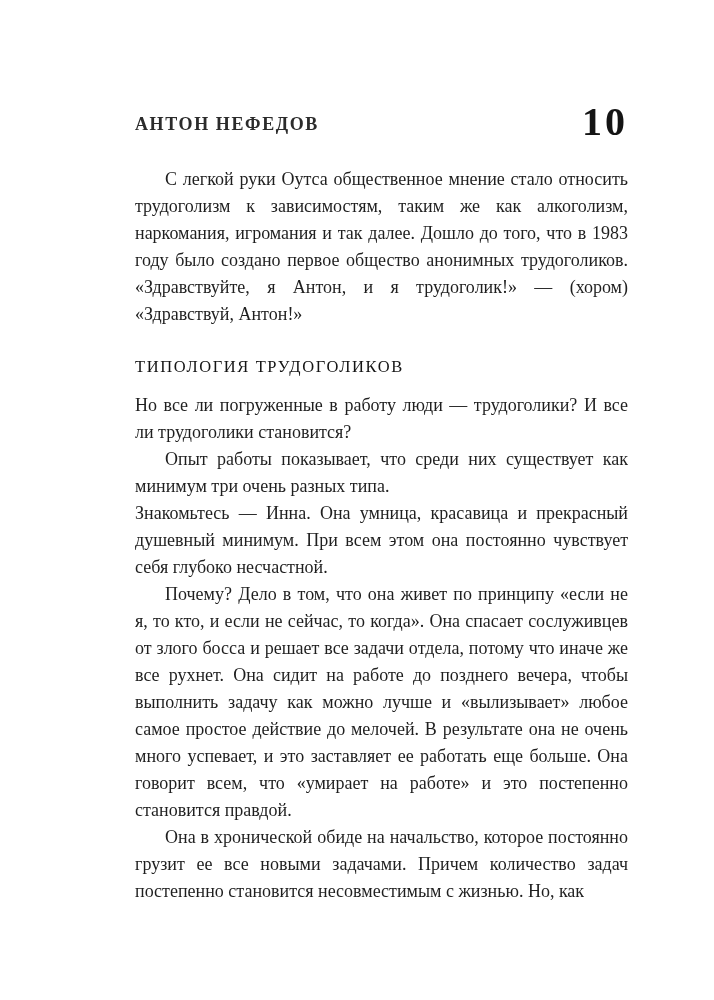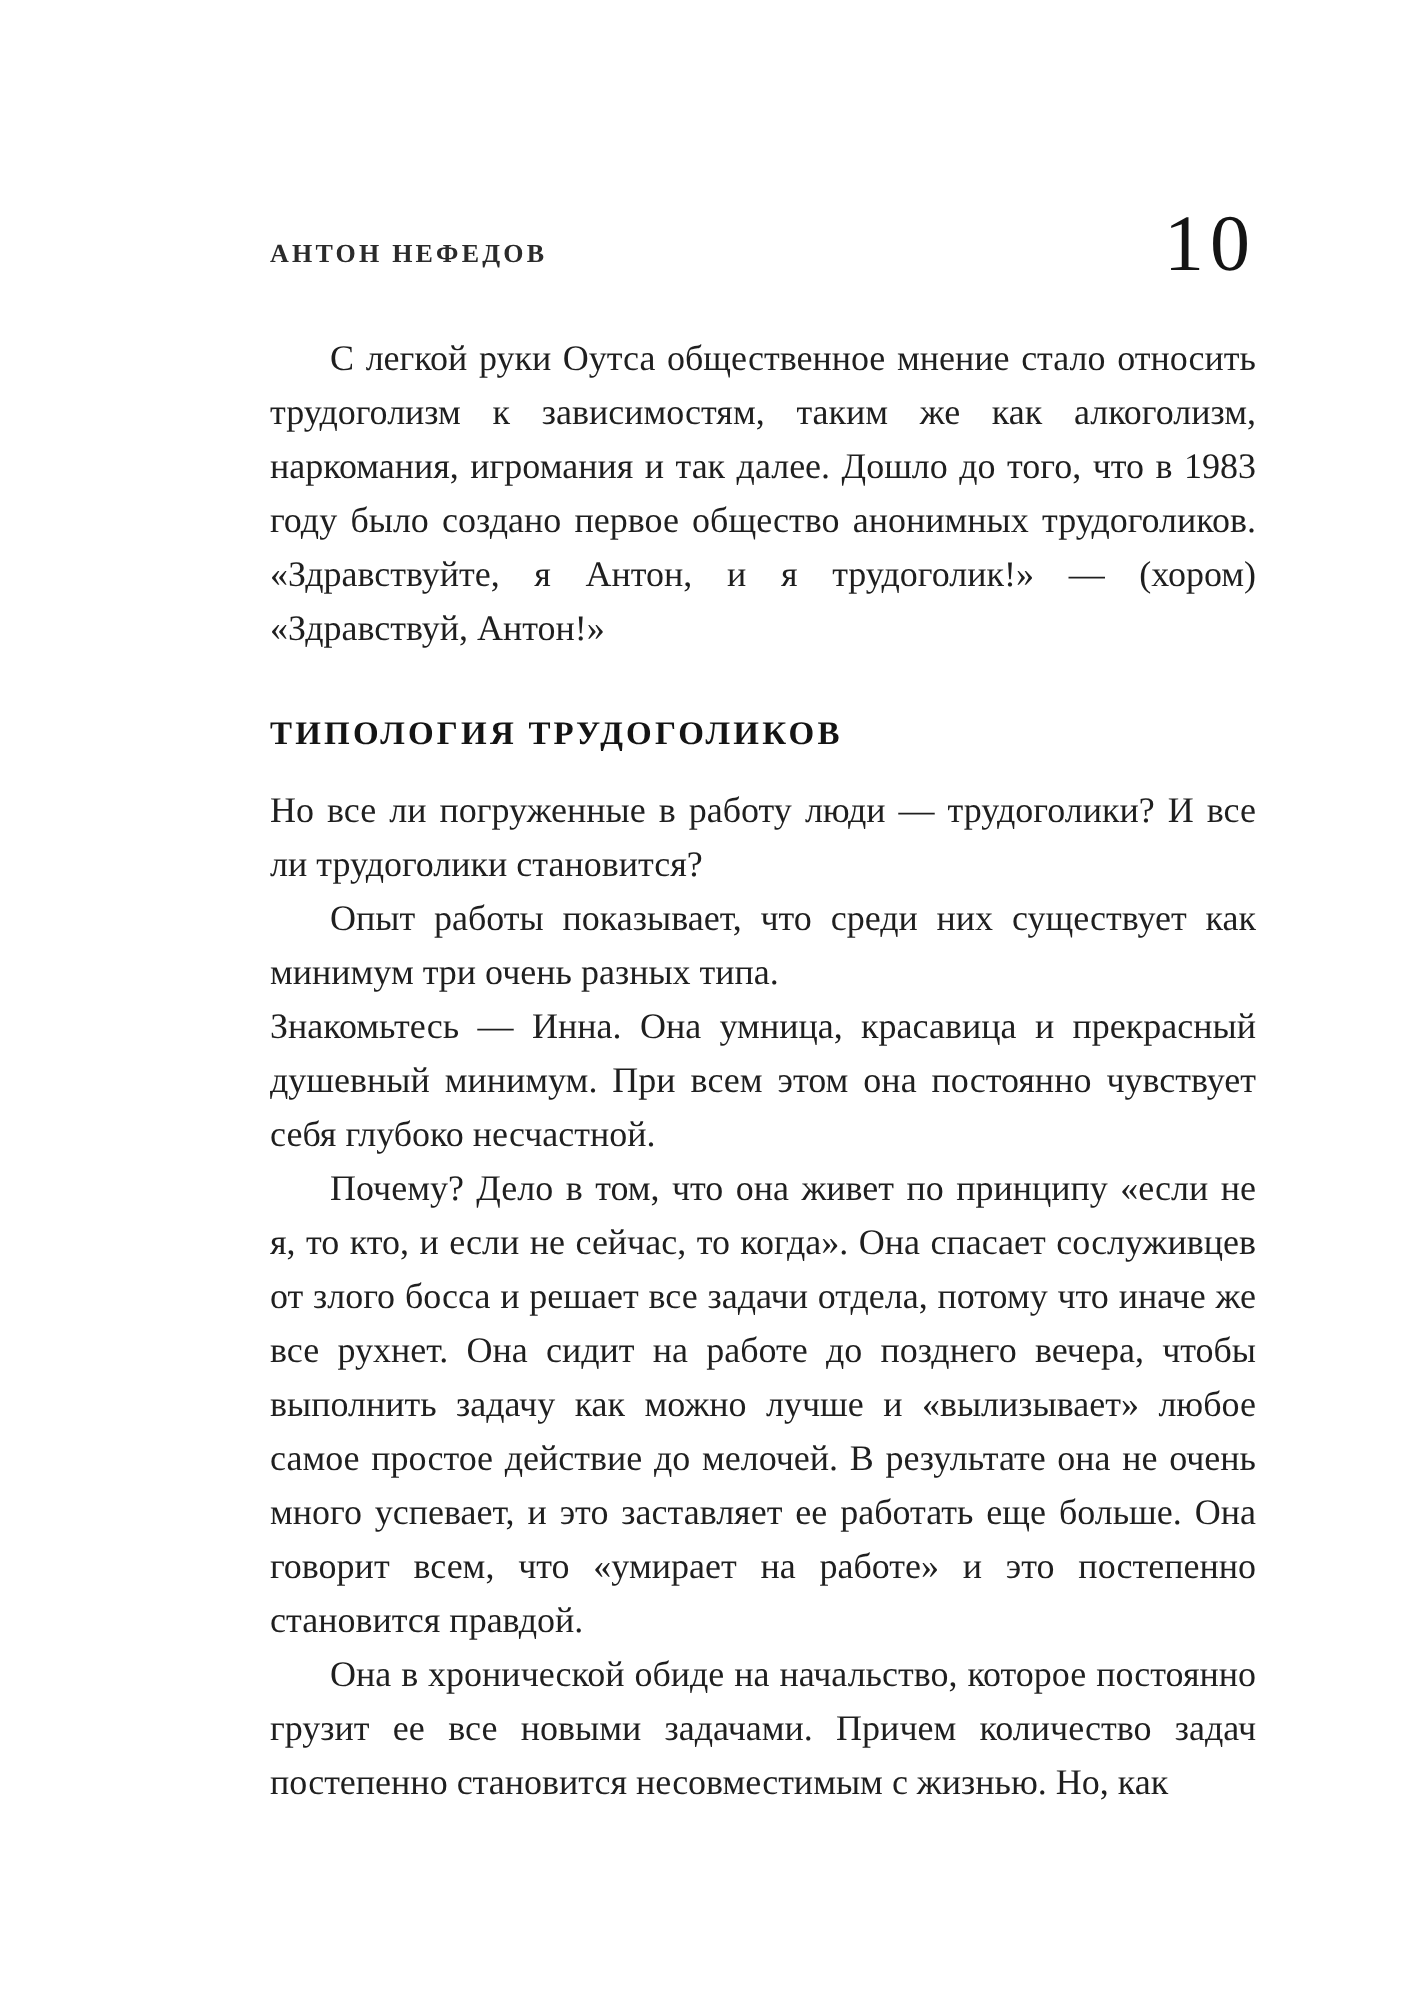--- a/index.html
+++ b/index.html
@@ -19,31 +19,31 @@
     font-family: "Liberation Serif", serif;
     color: #1f1f1f;
   }
   .running-header {
     display: flex;
     justify-content: space-between;
     align-items: flex-end;
     height: 42px;
   }
   .running-title {
-    font-size: 13px;
+    font-size: 18px;
     font-weight: bold;
     letter-spacing: 1.6px;
     color: #2b2b2b;
     padding-bottom: 5px;
     text-align: center;
   }
   .page-number {
     font-size: 40px;
     line-height: 36px;
-    font-weight: 400;
+    font-weight: 700;
     letter-spacing: 3px;
     color: #141414;
   }
   .para {
     margin: 0;
     font-size: 18px;
     line-height: 27px;
     text-align: justify;
     text-justify: inter-word;
     color: #1f1f1f;
@@ -52,21 +52,21 @@
     margin-top: 26px;
   }
   .para.indent {
     text-indent: 30px;
   }
   .section-heading {
     margin: 14px 0 14px 0;
     padding-top: 14px;
     font-size: 16.5px;
     line-height: 22px;
-    font-weight: bold;
+    font-weight: normal;
     letter-spacing: 1.6px;
     color: #141414;
     font-family: "Liberation Serif", serif;
   }
 </style>
 </head>
 <body>
 
 <div class="page">
 

